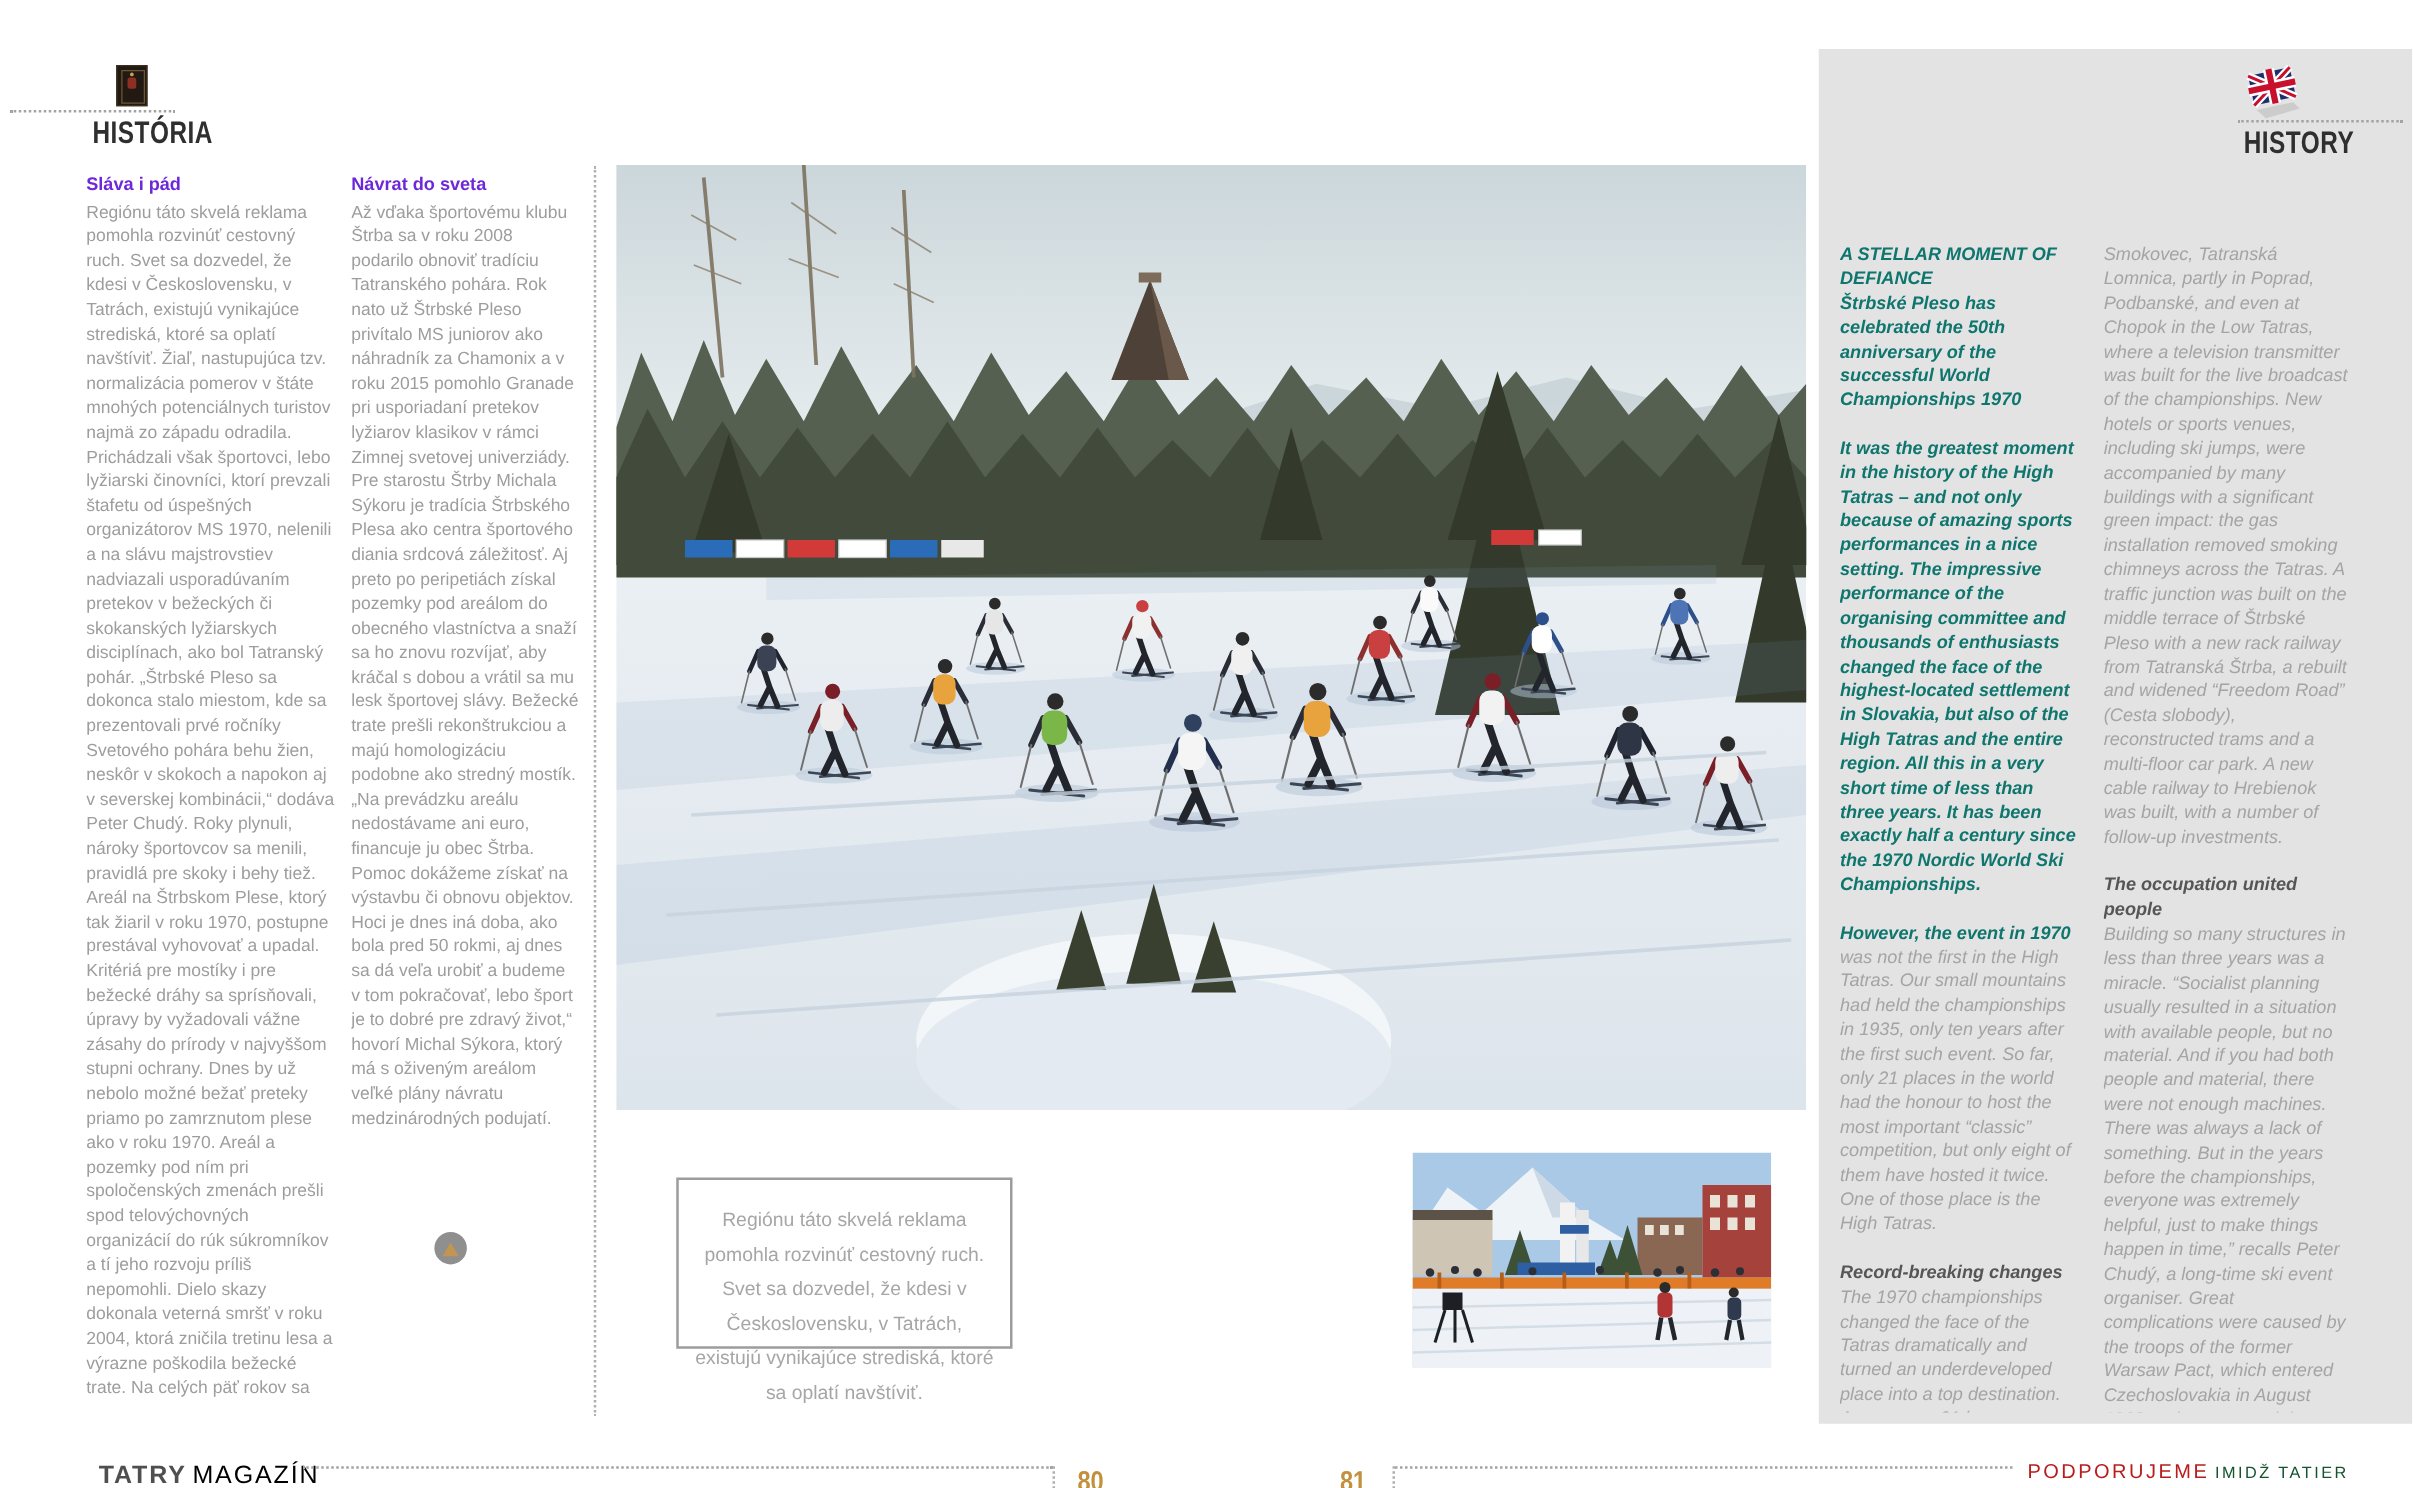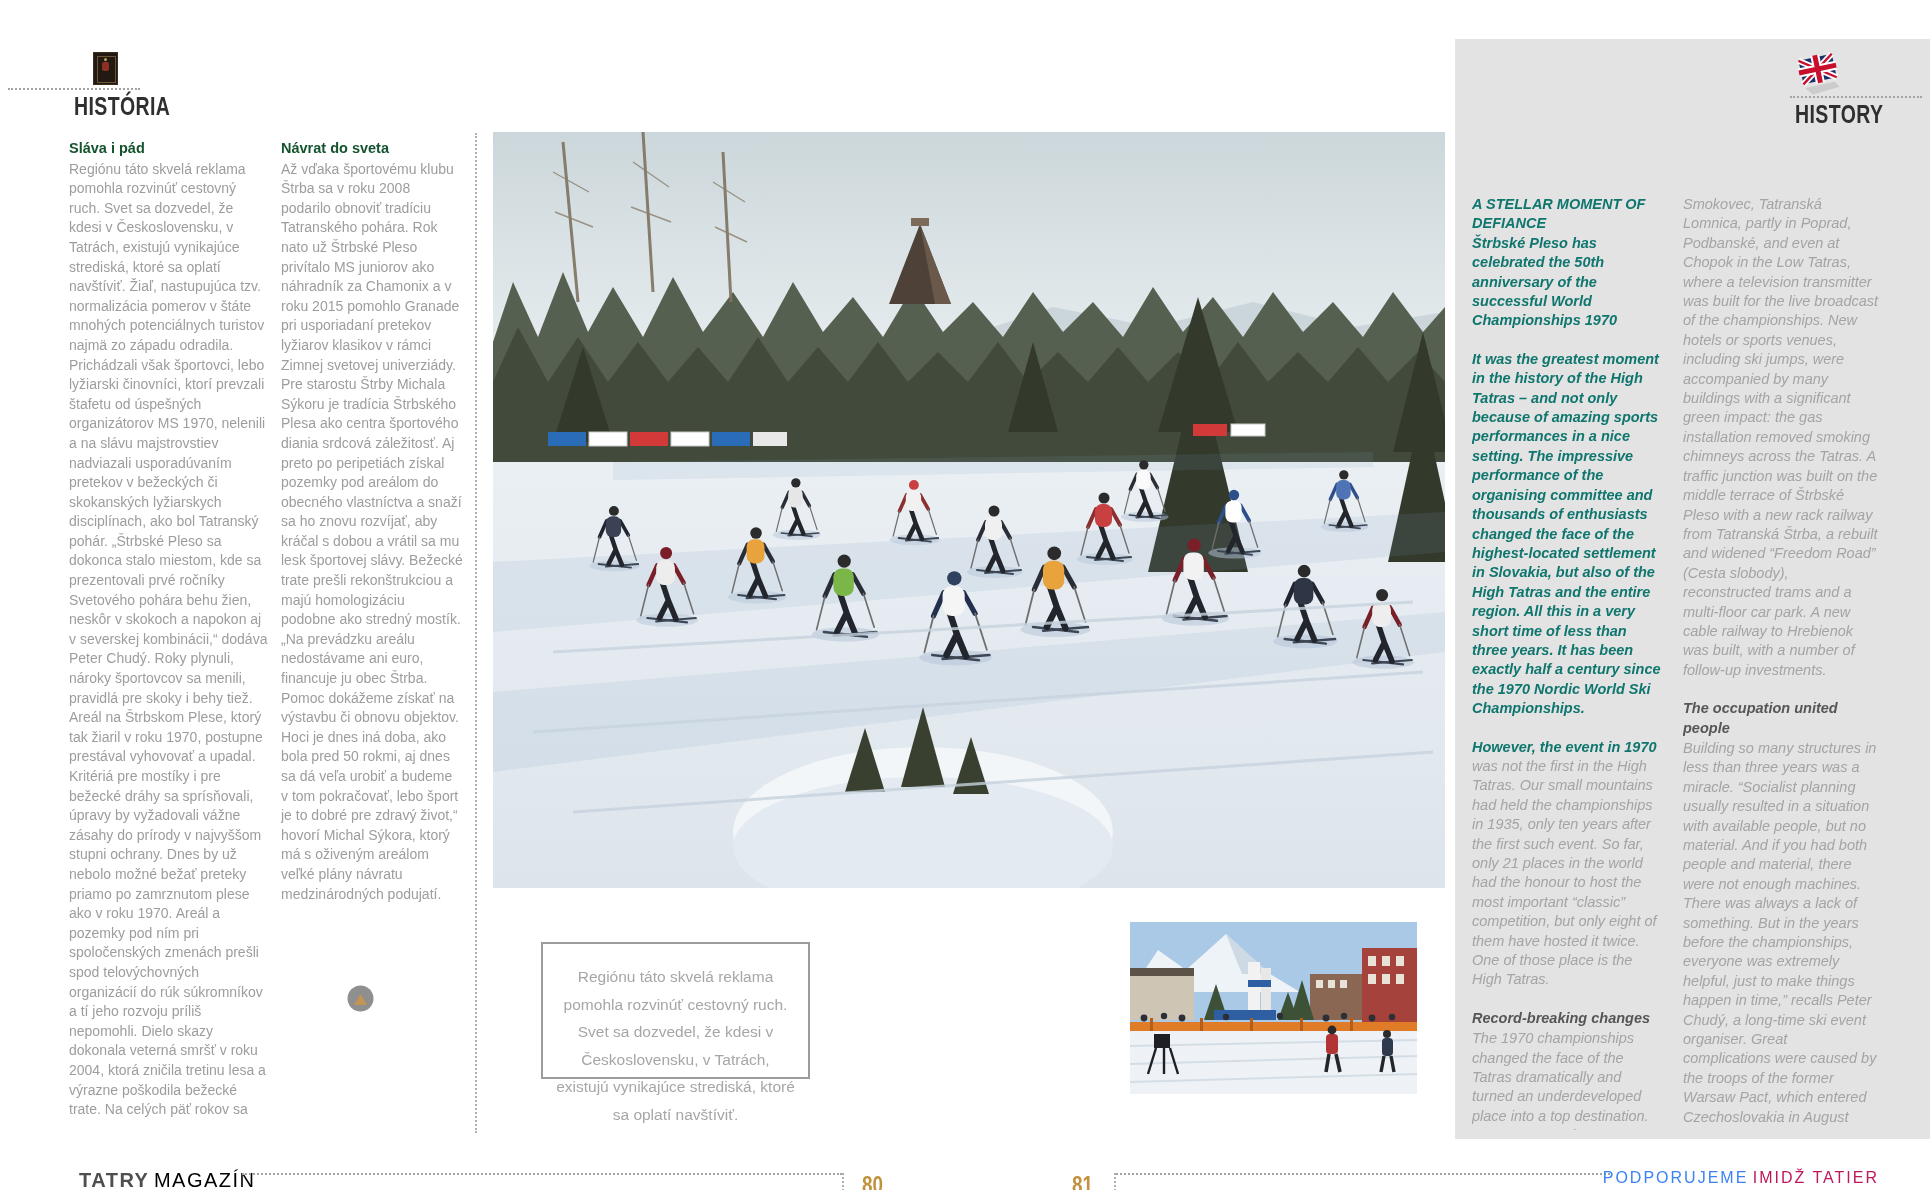--- a/index.html
+++ b/index.html
@@ -6,36 +6,36 @@
   body{font-family:"Liberation Sans","DejaVu Sans",sans-serif;}
   #page{position:relative;width:1930px;height:1190px;background:#ffffff;overflow:hidden;margin-top:39px;}
   .abs{position:absolute;}
   .dotted-h{border-top:2px dotted #a3a3a3;height:0;}
   .dotted-v{border-left:2px dotted #b0b0b0;width:0;}
   .cond{display:inline-block;transform:scaleX(0.78);transform-origin:left top;
         font-weight:700;color:#2f2f2f;font-size:25px;letter-spacing:0.5px;white-space:nowrap;}
   
   .sk-col{font-size:14px;line-height:19.6px;color:#9d9d9d;}
   .sk-col p{margin:0 0 19px 0;}
-  .sk-head{font-weight:700;color:#14532d;margin:0 0 1px 0;font-size:14.5px;}
+  .sk-head{font-weight:700;color:#6d28d9;margin:0 0 1px 0;font-size:14.5px;}
   .quote-box{border:2px solid #9c9c9c;color:#a6a6a6;text-align:center;
              font-size:15.5px;line-height:27.5px;padding:19px 12px;box-sizing:border-box;}
   
   .gray-panel{background:#e3e3e4;}
   .en-col{font-size:14.5px;line-height:19.4px;font-style:italic;color:#a4a4a4;}
   .en-col p{margin:0 0 19px 0;}
   .en-bold{font-weight:700;color:#0f766e;}
   .en-head{font-weight:700;color:#565656;font-style:italic;margin:0 0 1px 0;}
   
   .brand-bold{font-weight:700;color:#4f4f4f;font-size:20px;letter-spacing:1.5px;}
   .brand-light{font-weight:400;color:#000000;font-size:20px;letter-spacing:1.5px;}
   .pagenum{display:inline-block;transform:scaleX(0.82);transform-origin:left top;
            color:#c2913d;font-size:23px;font-weight:700;}
-  .support-gray{color:#3b82f6;font-size:16px;letter-spacing:2px;}
-  .support-gold{color:#be185d;font-size:16px;letter-spacing:2px;text-align:right;}
+  .support-gray{color:#b91c1c;font-size:16px;letter-spacing:2px;}
+  .support-gold{color:#14532d;font-size:13px;letter-spacing:2px;text-align:right;}
   .clip{overflow:hidden;}
 </style>
 </head>
 <body>
 
 <div id="page">
 
   <div class="abs gray-panel" style="left:1455px;top:0;width:475px;height:1100px;"></div>
 
   <div class="abs" style="left:93px;top:13px;width:25px;height:33px;background:#221a12;border:1px solid #3c2f1f;box-sizing:border-box;">

